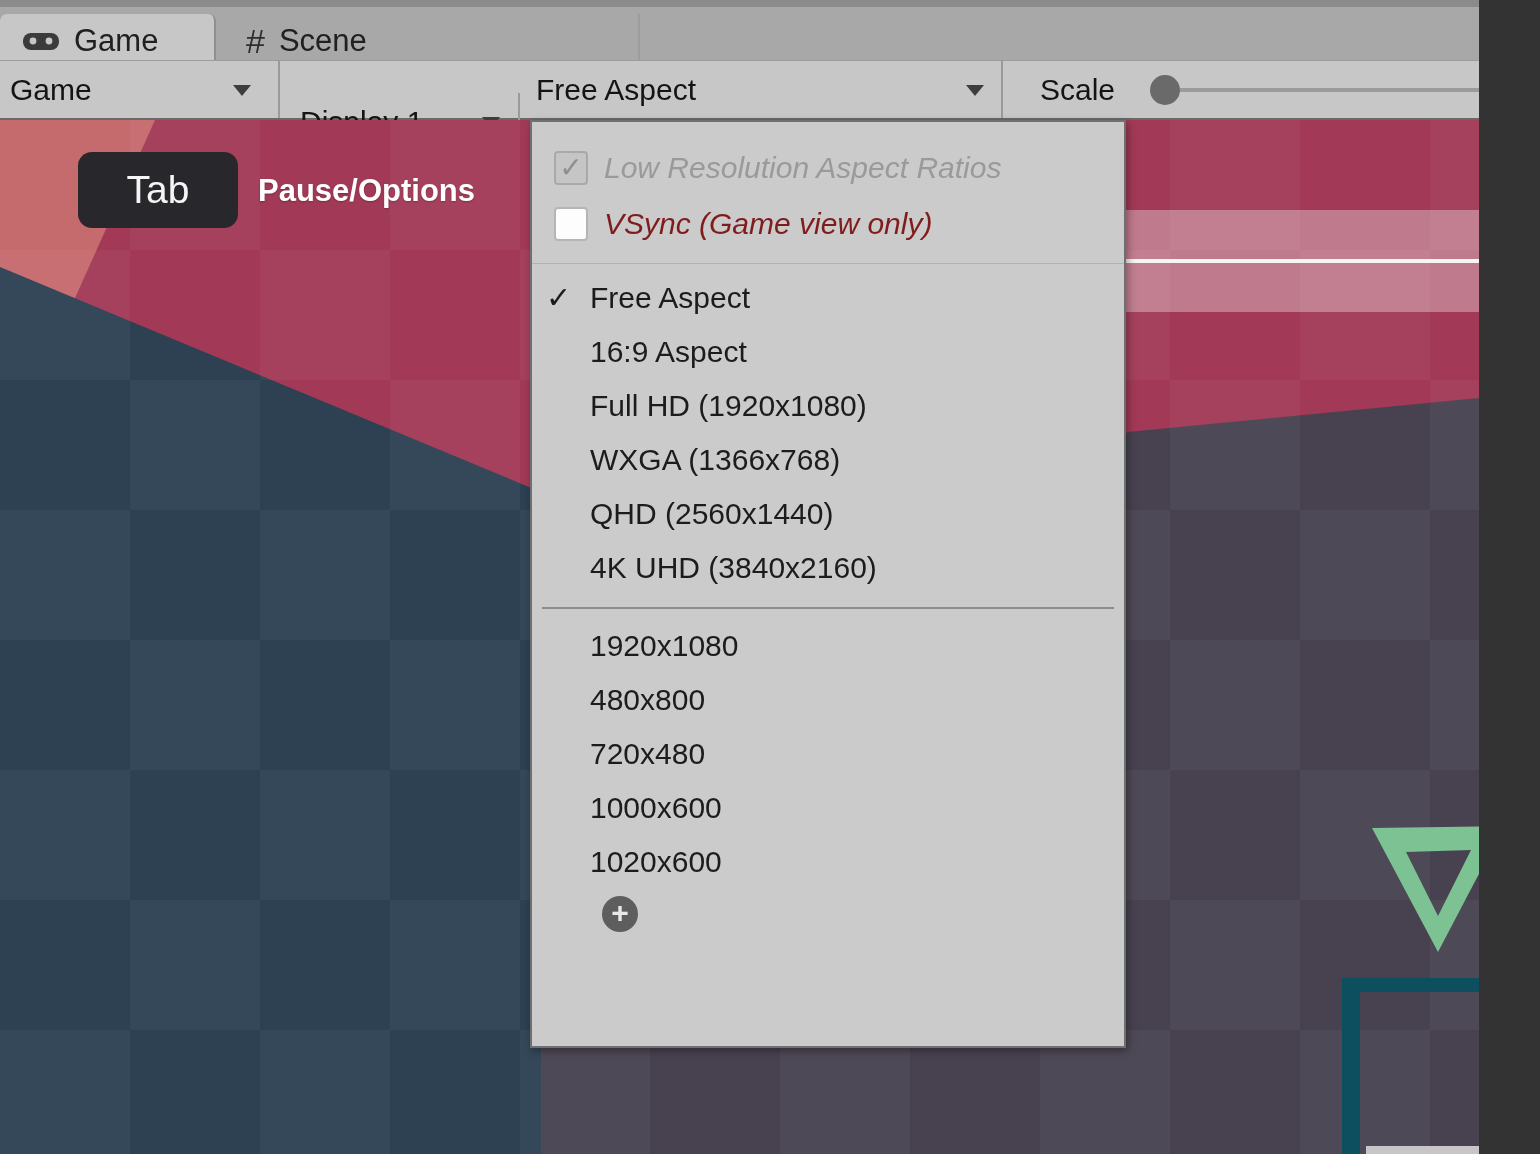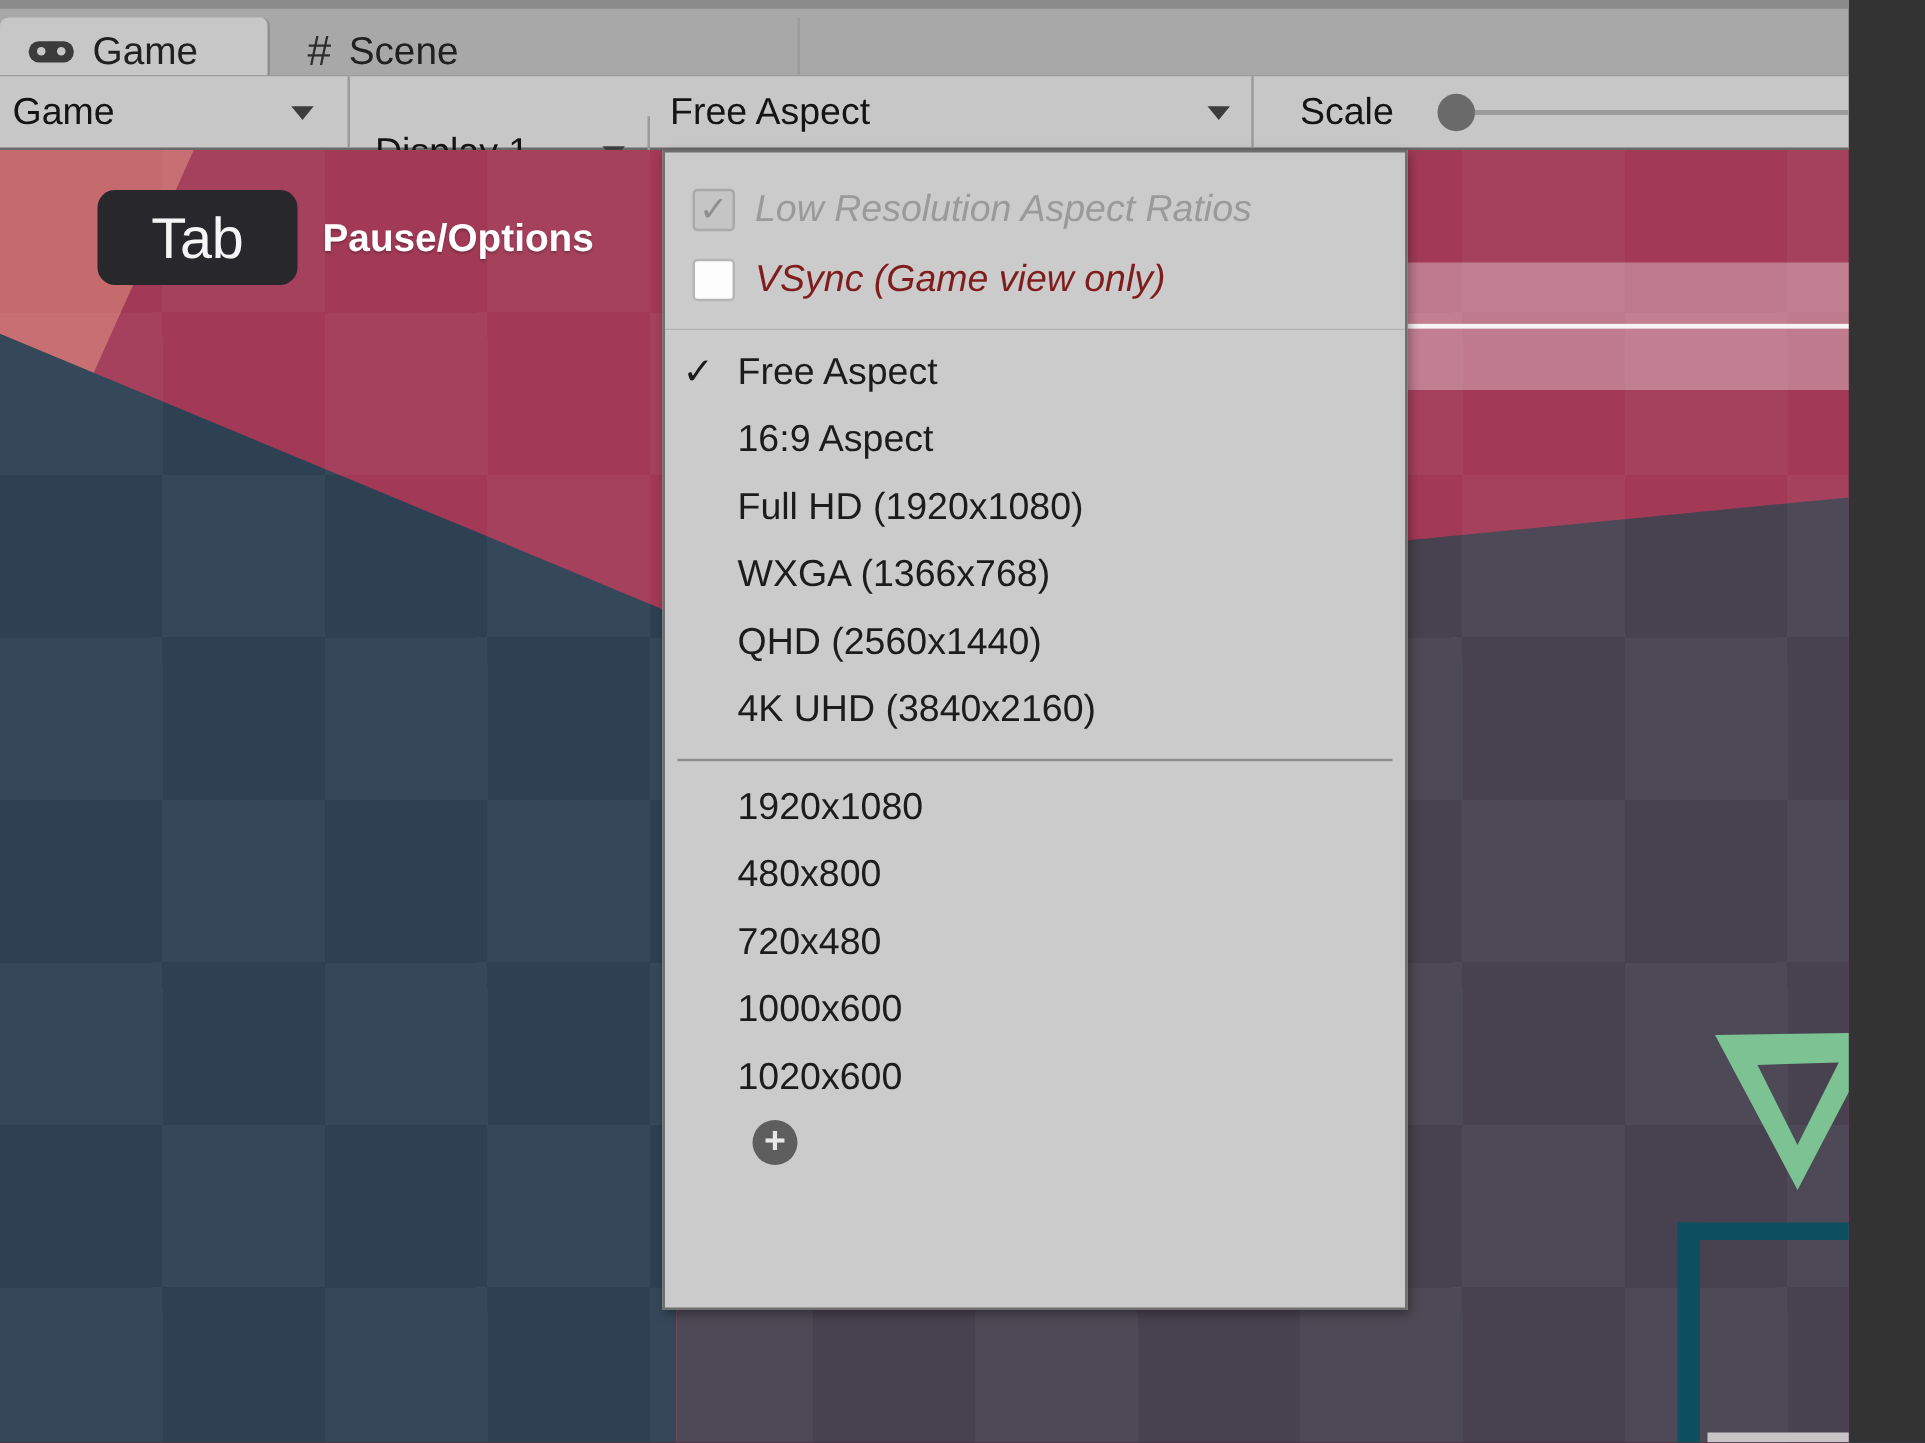--- a/index.html
+++ b/index.html
@@ -35,21 +35,21 @@
   .region{position:absolute;inset:0;}
   .salmon{background:#c56a6d;clip-path:polygon(0 0,155px 0,0 345px);}
   .teal{background:#2d4153;clip-path:polygon(0 147px,541px 372px,541px 1034px,0 1034px);}
   .purple{background:#484250;clip-path:polygon(541px 1034px,541px 620px,1128px 312px,1540px 272px,1540px 1034px);}
   .checker{background:repeating-conic-gradient(rgba(255,255,255,0.035) 0% 25%,transparent 0% 50%) 0 0 / 260px 260px;}
   .pinkband{position:absolute;left:1126px;width:414px;background:rgba(255,255,255,0.33);height:49px;}
   .band1{top:90px;}
   .band2{top:143px;}
   .whiteline{position:absolute;left:1126px;top:139px;width:414px;height:4px;background:#f6f4f5;}
   .keycap{position:absolute;left:78px;top:32px;width:160px;height:76px;background:#28282c;border-radius:14px;display:flex;align-items:center;justify-content:center;}
-  .keycap span{color:#f5f5f5;font-size:46px;}
+  .keycap span{color:#f5f5f5;font-size:39px;}
   .pause-label{position:absolute;left:258px;top:53px;color:#fff;font-size:31px;font-weight:bold;text-shadow:0 1px 2px rgba(0,0,0,0.25);}
   .tri-icon{position:absolute;left:1368px;top:702px;width:140px;height:135px;}
   .tealbox{position:absolute;left:1342px;top:858px;width:240px;height:240px;border-top:14px solid #0e4f5f;border-left:18px solid #0e4f5f;box-sizing:border-box;}
   .brightbar{position:absolute;left:1366px;top:1026px;width:174px;height:8px;background:#c9c5c7;}
   
   .menu{position:absolute;left:530px;top:120px;width:596px;height:928px;background:#cccbcb;border:2px solid #6f6f6f;box-sizing:border-box;box-shadow:2px 3px 8px rgba(0,0,0,0.35);}
   .menu-spacer{height:18px;}
   .toggle-row{height:56px;display:flex;align-items:center;}
   .checkbox{width:34px;height:34px;margin-left:22px;box-sizing:border-box;border-radius:4px;display:flex;align-items:center;justify-content:center;}
   .cb-disabled{background:#c6c5c5;border:2px solid #a9a9a9;}

